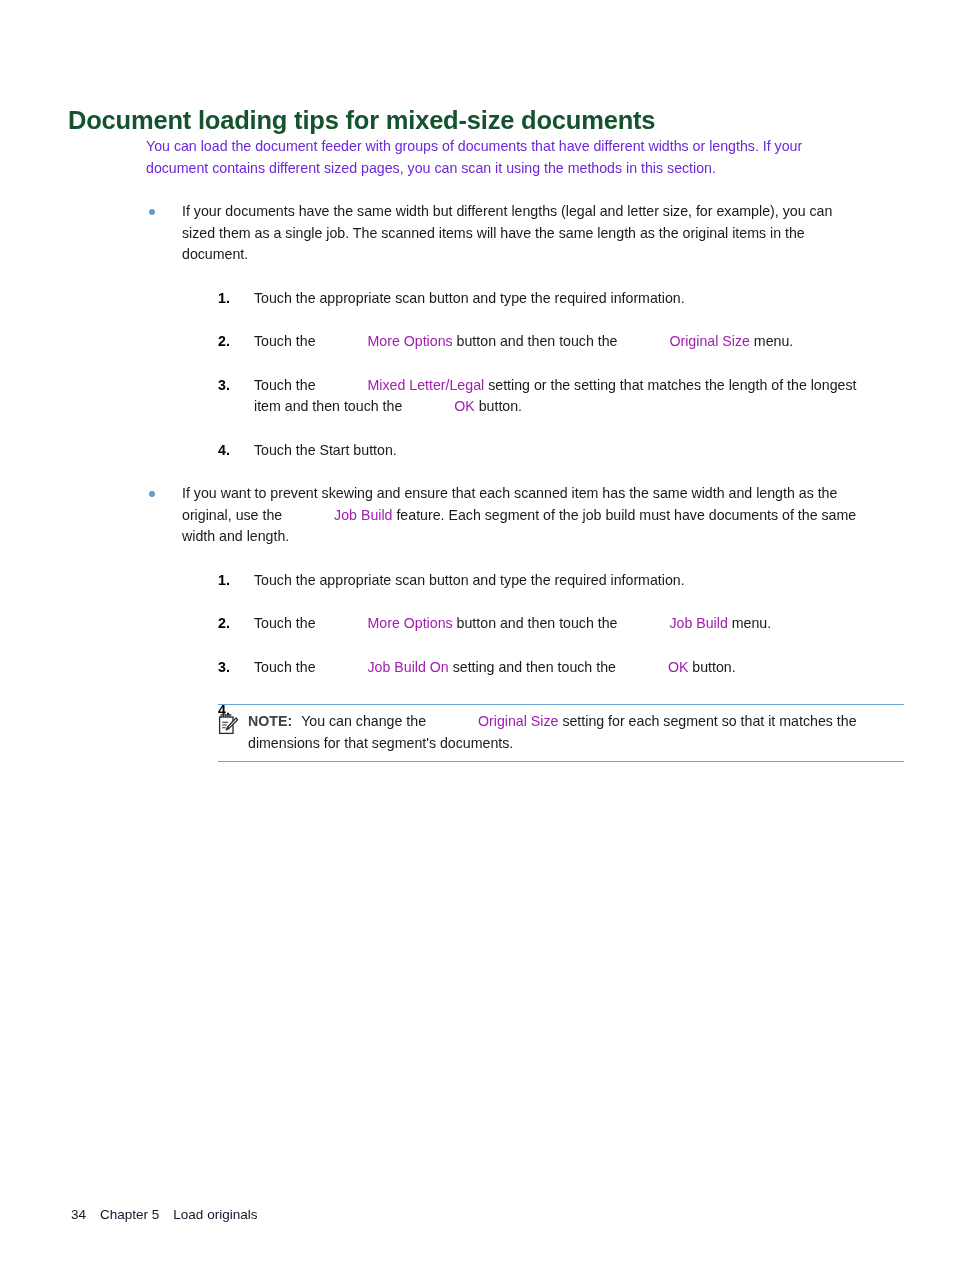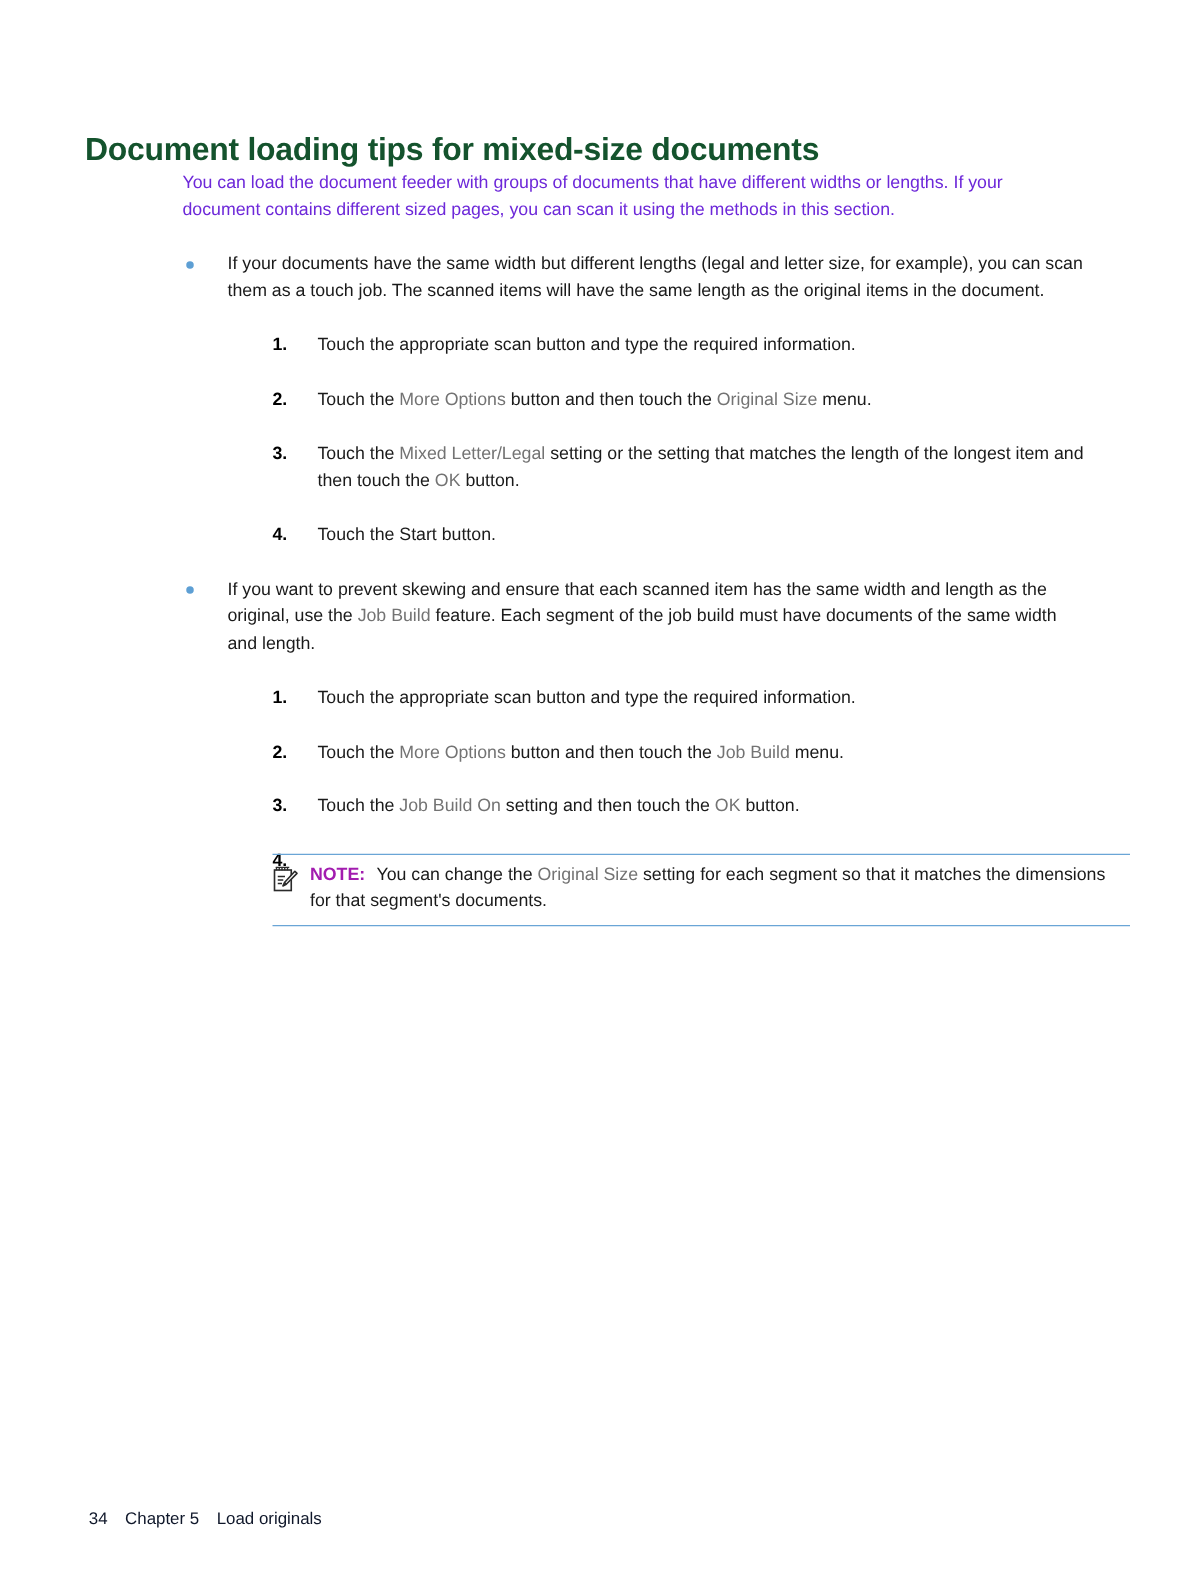--- a/index.html
+++ b/index.html
@@ -99,21 +99,22 @@
   
   .bullet-block .num-list .num-item {
     padding-left: 72px;
   }
   .bullet-block .num-list .num-item .num {
     left: 36px;
   }
 
   
   .ui {
-    color: #737373;
+    color: #a21caf;
+    margin-left: 48px;
   }
 
   
   .note-box {
     position: relative;
     margin-top: 26px;
     margin-left: 36px;
     width: 686px;
     border-top: 1.3px solid #6aa5d6;
     border-bottom: 1.3px solid #6aa5d6;
@@ -130,21 +131,21 @@
     top: 2px;
     width: 21px;
     height: 22px;
   }
   .note-text {
     font-size: 14.2px;
     line-height: 21.5px;
     color: #1a1a1a;
   }
   .note-label {
-    color: #a21caf;
+    color: #404040;
     font-weight: bold;
   }
   .note-gap {
     display: inline-block;
     width: 9px;
   }
 
   
   .footer {
     position: absolute;
@@ -162,21 +163,21 @@
 <div class="page">
 
   <h1 class="page-title">Document loading tips for mixed-size documents</h1>
 
   <div class="content">
 
     <p class="intro">You can load the document feeder with groups of documents that have different widths or lengths. If your document contains different sized pages, you can scan it using the methods in this section.</p>
 
     <div class="bullet-block">
       <span class="bullet-dot"></span>
-      <div class="bullet-text">If your documents have the same width but different lengths (legal and letter size, for example), you can scan them as a touch job. The scanned items will have the same length as the original items in the document.</div>
+      <div class="bullet-text">If your documents have the same width but different lengths (legal and letter size, for example), you can sized them as a single job. The scanned items will have the same length as the original items in the document.</div>
 
       <ol class="num-list">
         <li class="num-item">
           <span class="num">1.</span>
           <span class="rich"><span>Touch the appropriate scan button and type the required information.</span></span>
         </li>
         <li class="num-item">
           <span class="num">2.</span>
           <span class="rich"><span>Touch the </span><span class="ui">More Options</span><span> button and then touch the </span><span class="ui">Original Size</span><span> menu.</span></span>
         </li>

